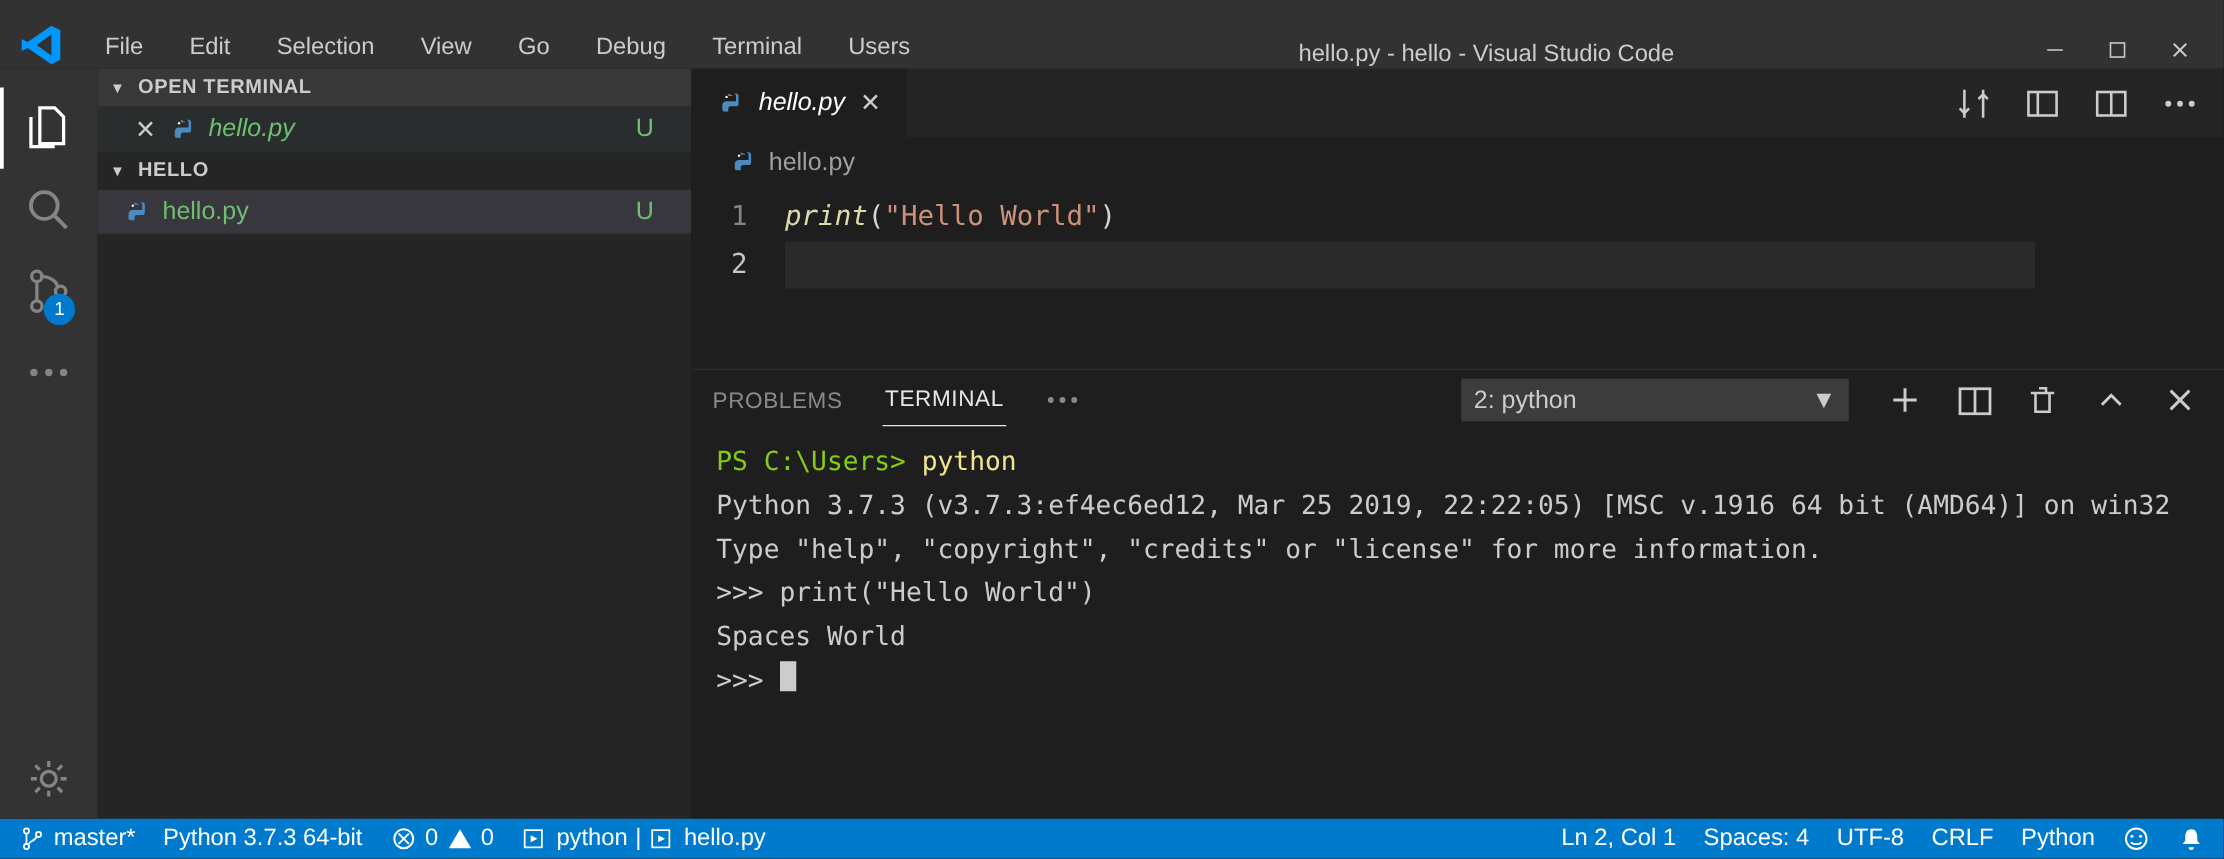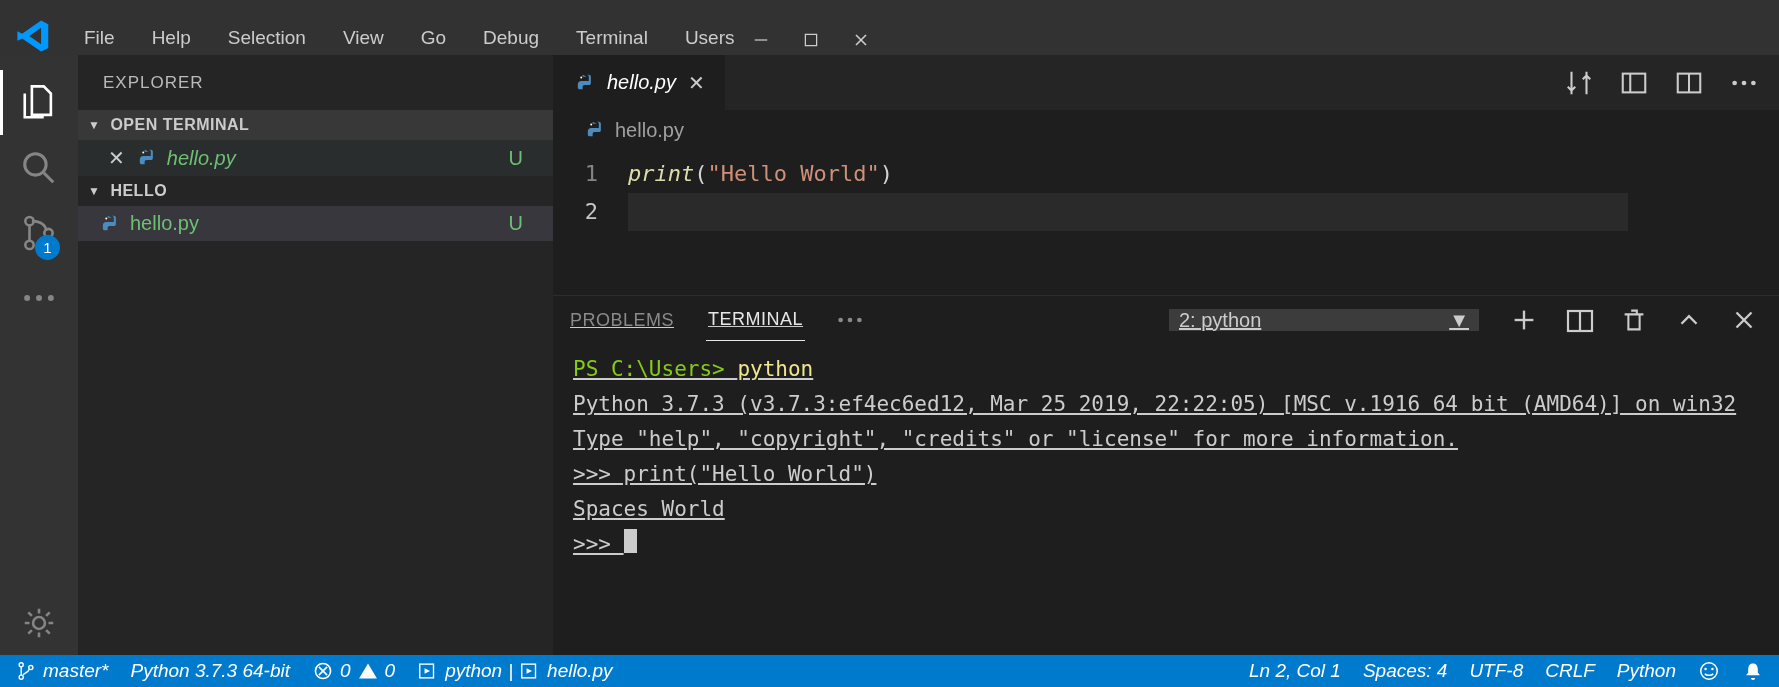--- a/index.html
+++ b/index.html
@@ -185,42 +185,41 @@
   .line.active .code { background:#2a2a2a; min-width: 1000px; }
 
   
   .panel {
     flex:1;
     background:#1e1e1e;
     border-top:1px solid #2d2d2d;
     display:flex;
     flex-direction:column;
     min-height:0;
-    text-decoration:underline;
   }
   .panel-tabs {
     display:flex;
     align-items:center;
     height:48px;
     padding: 0 20px 0 15px;
     gap: 30px;
     color:#8a8a8a;
     font-size:18px;
   }
   .panel-tabs .ptab { cursor:pointer; padding: 10px 2px; letter-spacing:0.5px;}
   .panel-tabs .ptab.active { color:#e7e7e7; border-bottom: 1px solid #e7e7e7; }
   .panel-tabs .spacer { flex:1; }
   .term-select {
     background:#3c3c3c;
     color:#cccccc;
     border:none;
     padding: 4px 10px;
     font-size:20px;
     width: 310px;
-    height: 22px;
+    height: 34px;
     cursor:pointer;
     display:flex;
     align-items:center;
     justify-content:space-between;
   }
   .panel-actions { display:flex; gap:25px; color:#cccccc; }
   .panel-actions span { cursor:pointer; }
 
   .terminal-body {
     flex:1;
@@ -245,21 +244,20 @@
   
   .statusbar {
     height: 32px;
     background:#007acc;
     color:#ffffff;
     display:flex;
     align-items:center;
     font-size:19px;
     padding: 0 15px;
     gap: 22px;
-    font-style: italic;
   }
   .statusbar .status-item { display:flex; align-items:center; gap:6px; cursor:pointer; }
   .statusbar .spacer { flex:1; }
 
   
   .ico { width: 30px; height:30px; display:inline-flex; align-items:center; justify-content:center; }
   .ico svg { width:100%; height:100%; }
   .ico.big { width:38px; height:38px; }
   .ico.sm { width:22px; height:22px; }
 </style>
@@ -359,28 +357,29 @@
 </svg>
 
 <div class="titlebar">
   <span class="ico big vscode-icon">
       <svg viewBox="0 0 32 32">
         <use href="#i-vscode"></use>
       </svg>
     </span>
   <div class="menu">
     <span>File</span>
-    <span>Help</span>
+    <span>Edit</span>
     <span>Selection</span>
     <span>View</span>
     <span>Go</span>
     <span>Debug</span>
     <span>Terminal</span>
     <span>Users</span>
   </div>
+  <div class="title">hello.py - hello - Visual Studio Code</div>
   <div class="window-controls">
     <span class="ico">
         <svg viewBox="0 0 32 32">
           <use href="#i-min"></use>
         </svg>
       </span>
     <span class="ico">
         <svg viewBox="0 0 32 32">
           <use href="#i-max"></use>
         </svg>
@@ -429,21 +428,20 @@
     <div class="ab-item">
       <span class="ico big">
           <svg viewBox="0 0 32 32">
             <use href="#i-gear"></use>
           </svg>
         </span>
     </div>
   </div>
 
   <div class="sidebar">
-    <div class="sidebar-title">EXPLORER</div>
 
     <div class="section-header">
       <span class="chev">▼</span>
       <span>OPEN TERMINAL</span>
     </div>
     <div class="file-row untracked">
       <span class="close">✕</span>
       <span class="ico sm py-icon">
           <svg viewBox="0 0 32 32">
             <use href="#i-python"></use>

